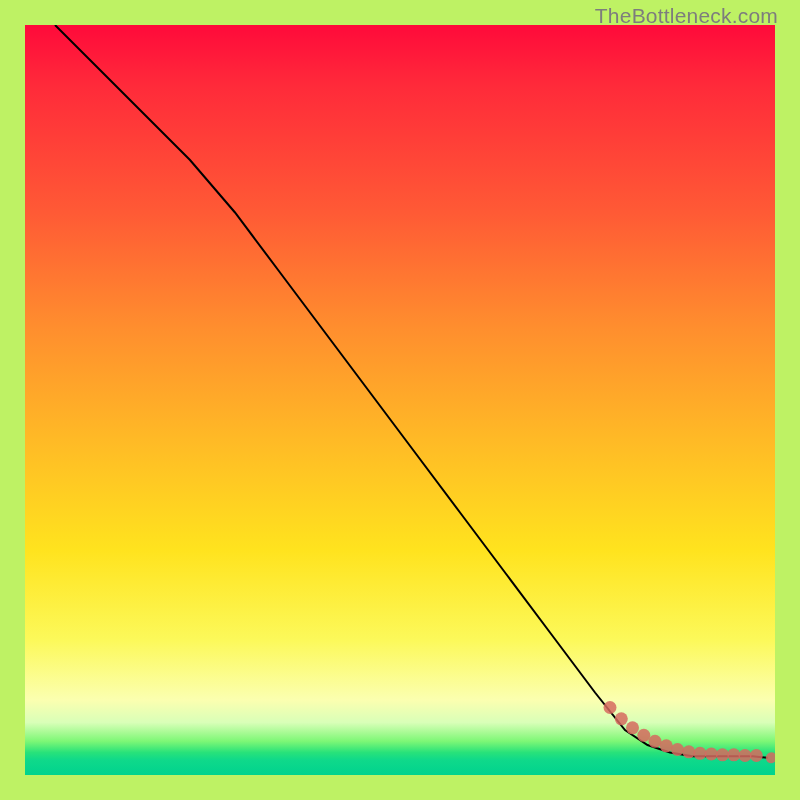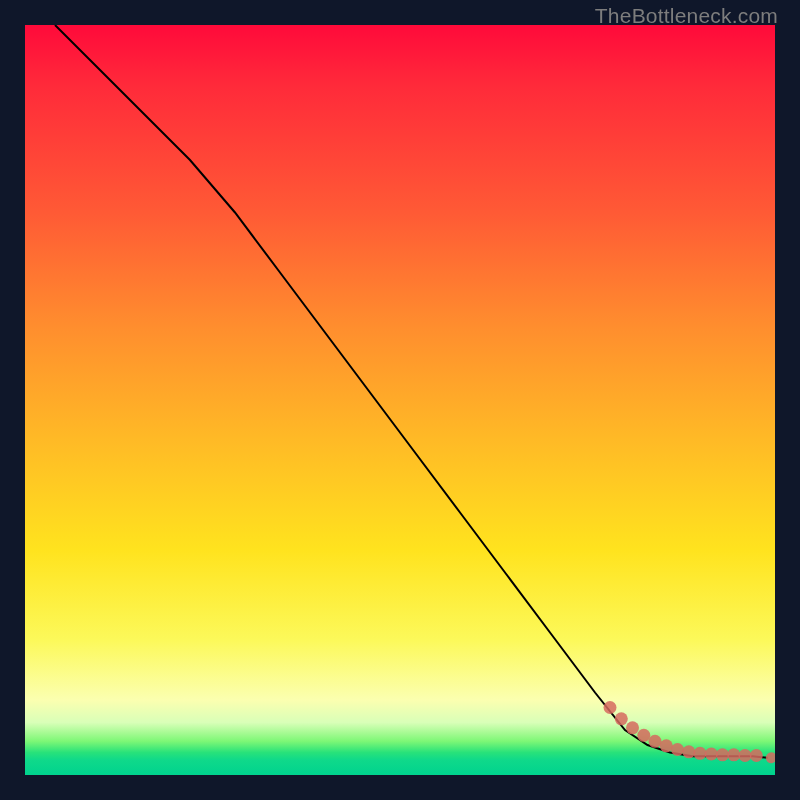--- a/index.html
+++ b/index.html
@@ -8,21 +8,21 @@
     width: 800px;
     height: 800px;
     background: #000;
     overflow: hidden;
     font-family: Arial, Helvetica, sans-serif;
   }
   .frame {
     position: relative;
     width: 800px;
     height: 800px;
-    background: #0f172a;
+    background: #bef264;
   }
   .plot {
     position: absolute;
     left: 25px;
     top: 25px;
     width: 750px;
     height: 750px;
     
     background: linear-gradient(
       to bottom,

